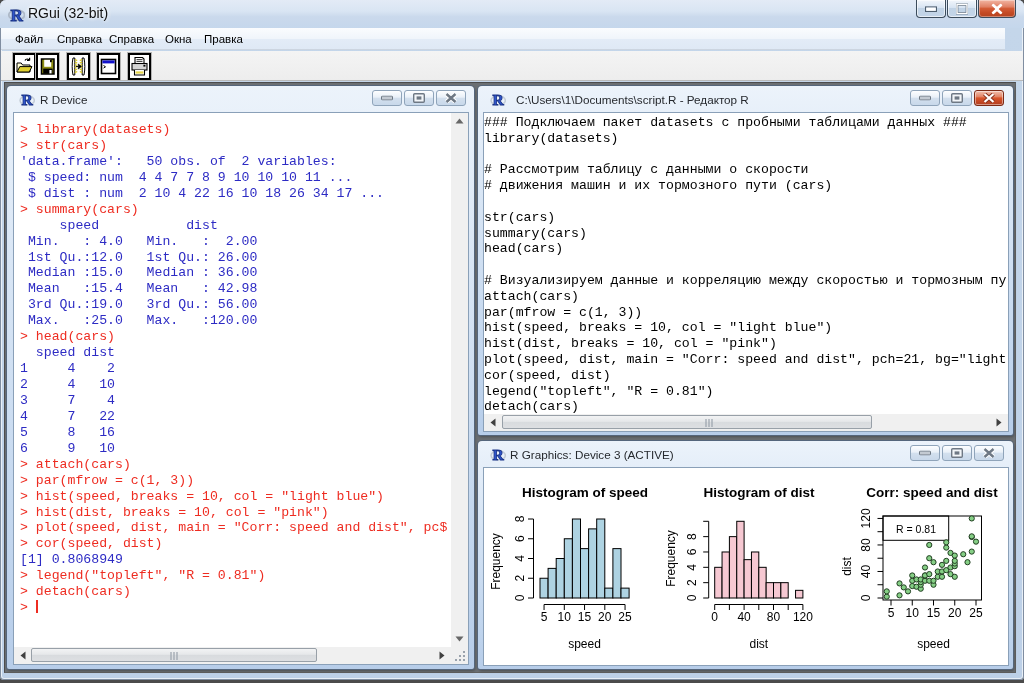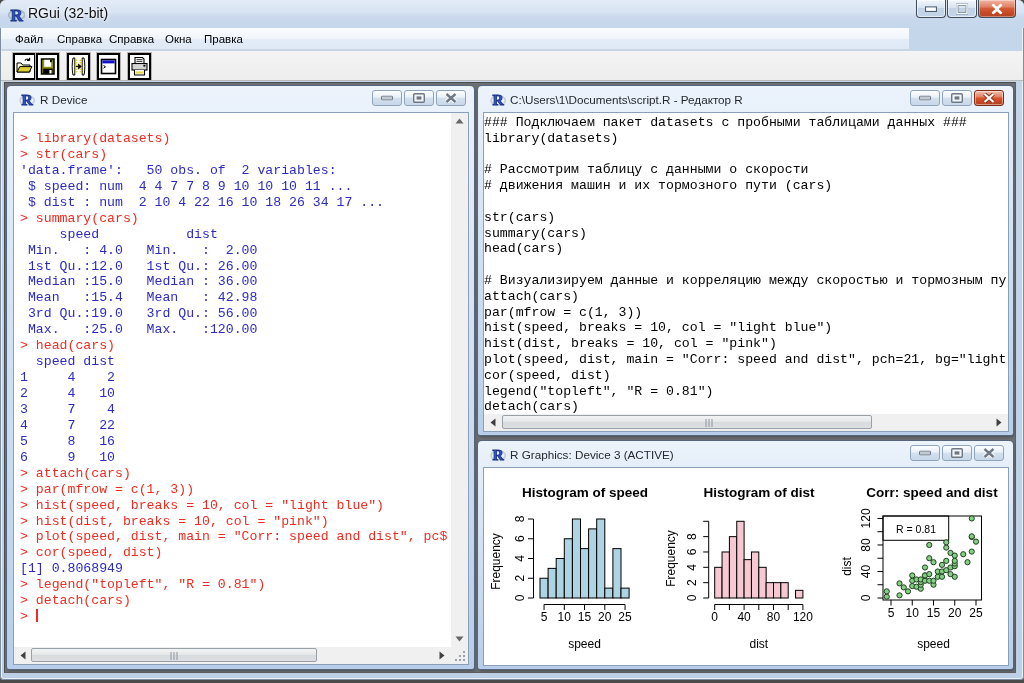--- a/index.html
+++ b/index.html
@@ -21,21 +21,21 @@
   
   .capbtn { position:absolute; top:0; height:18px; border:1px solid #3c4c5c;
      border-top:none; border-radius:0 0 4px 4px;
      background:linear-gradient(180deg,rgba(255,255,255,.55) 0%,rgba(210,225,240,.5) 45%,rgba(160,185,210,.45) 50%,rgba(190,210,230,.6) 100%);
      box-shadow:inset 0 0 0 1px rgba(255,255,255,.6);
   }
   #btn-close-main { background:linear-gradient(180deg,#f2b5a2 0%,#e08166 40%,#d35b36 50%,#c44a24 75%,#b5431f 100%);
      box-shadow:inset 0 0 0 1px rgba(255,255,255,.35); }
   .capbtn svg { position:absolute; left:50%; top:50%; transform:translate(-50%,-50%); }
   
-  #menubar { position:absolute; left:1px; top:28px; width:908px; height:22px;
+  #menubar { position:absolute; left:1px; top:28px; width:1004px; height:22px;
     background:linear-gradient(180deg,#fafcfe 0%,#f0f5fb 50%,#e3ecf7 51%,#dfe9f5 100%);
     border-bottom:1px solid #ccd5e0; }
   #menubar span { position:absolute; top:4.5px; font-size:11.5px; color:#000; }
   
   #toolbar { position:absolute; left:1px; top:51px; width:1022px; height:30px;
     background:linear-gradient(180deg,#f4f4f4 0%,#ededed 100%);
     border-bottom:1px solid #b9b9b9; }
   .tbtn { position:absolute; top:2px; width:23px; height:27px; background:#fff;
     border:2px solid #000; box-shadow:0 0 0 1px #b4b4b4; }
   .tbtn svg { position:absolute; left:0; top:0; }
@@ -174,21 +174,21 @@
           <rect x="3.6" y="3.4" width="4.8" height="3.2" fill="#6e7884"></rect>
         </svg>
     </div>
     <div class="ccb" style="left:429px">
       <svg width="13" height="10" viewBox="0 0 13 10">
           <path d="M2 1 L11 9 M11 1 L2 9" stroke="#fff" stroke-width="4.4"></path>
           <path d="M2 1 L11 9 M11 1 L2 9" stroke="#6e7884" stroke-width="2.4"></path>
         </svg>
     </div>
     <div class="cwbody" style="left:7px;top:27px;right:6px;bottom:5px;">
-      <pre class="code" style="left:6px;top:18px;line-height:15.93px;"><span class="r">&gt; library(datasets)
+      <pre class="code" style="left:6px;top:9px;line-height:15.93px;"><span class="r">&gt; library(datasets)
 &gt; str(cars)</span>
 <span class="b">'data.frame':   50 obs. of  2 variables:
  $ speed: num  4 4 7 7 8 9 10 10 10 11 ...
  $ dist : num  2 10 4 22 16 10 18 26 34 17 ...</span>
 <span class="r">&gt; summary(cars)</span>
 <span class="b">     speed           dist       
  Min.   : 4.0   Min.   :  2.00  
  1st Qu.:12.0   1st Qu.: 26.00  
  Median :15.0   Median : 36.00  
  Mean   :15.4   Mean   : 42.98  
@@ -250,21 +250,21 @@
       </div>
     </div>
   </div>
 
   <div class="cw" id="editor" style="left:478px;top:86px;width:535px;height:349px;">
     <div class="cwtitle">
       <svg class="abs" style="left:9px;top:3px" width="16" height="16" viewBox="0 0 17 17">
         <ellipse cx="8.7" cy="10" rx="7.6" ry="4.9" fill="none" stroke="#c2cbd6" stroke-width="1.6"></ellipse>
         <text x="2.6" y="15.2" font-family="Liberation Serif,serif" font-size="16.5" font-weight="bold" fill="#2f55cc" stroke="#1b3488" stroke-width="0.9">R</text>
       </svg>
-      <div class="txt" style="left:29px">C:\Users\1\Documents\script.R - Редактор R</div>
+      <div class="txt" style="left:35px">C:\Users\1\Documents\script.R - Редактор R</div>
     </div>
     <div class="ccb" style="left:432px">
       <svg width="12" height="5" viewBox="0 0 12 5">
           <rect x="0.5" y="0.5" width="11" height="4" rx="1" fill="#c3cad2" stroke="#6e7884" stroke-width="1"></rect>
         </svg>
     </div>
     <div class="ccb" style="left:464px">
       <svg width="12" height="10" viewBox="0 0 12 10">
           <rect x="0.7" y="0.7" width="10.6" height="8.6" rx="1" fill="#f2f5f8" stroke="#6e7884" stroke-width="1.4"></rect>
           <rect x="3.6" y="3.4" width="4.8" height="3.2" fill="#6e7884"></rect>

